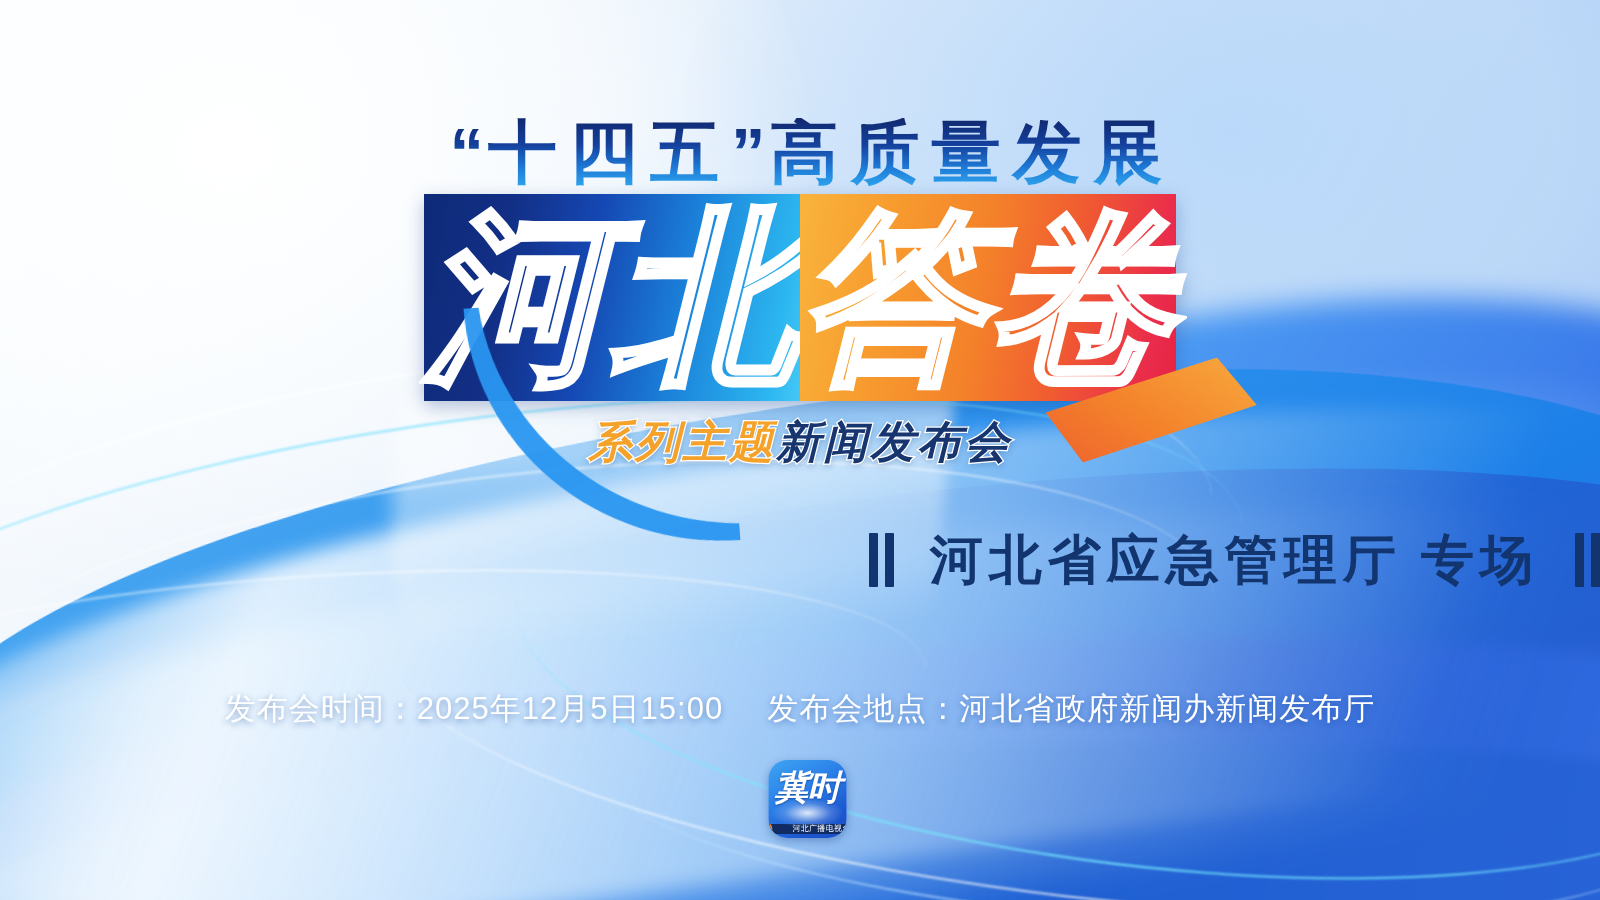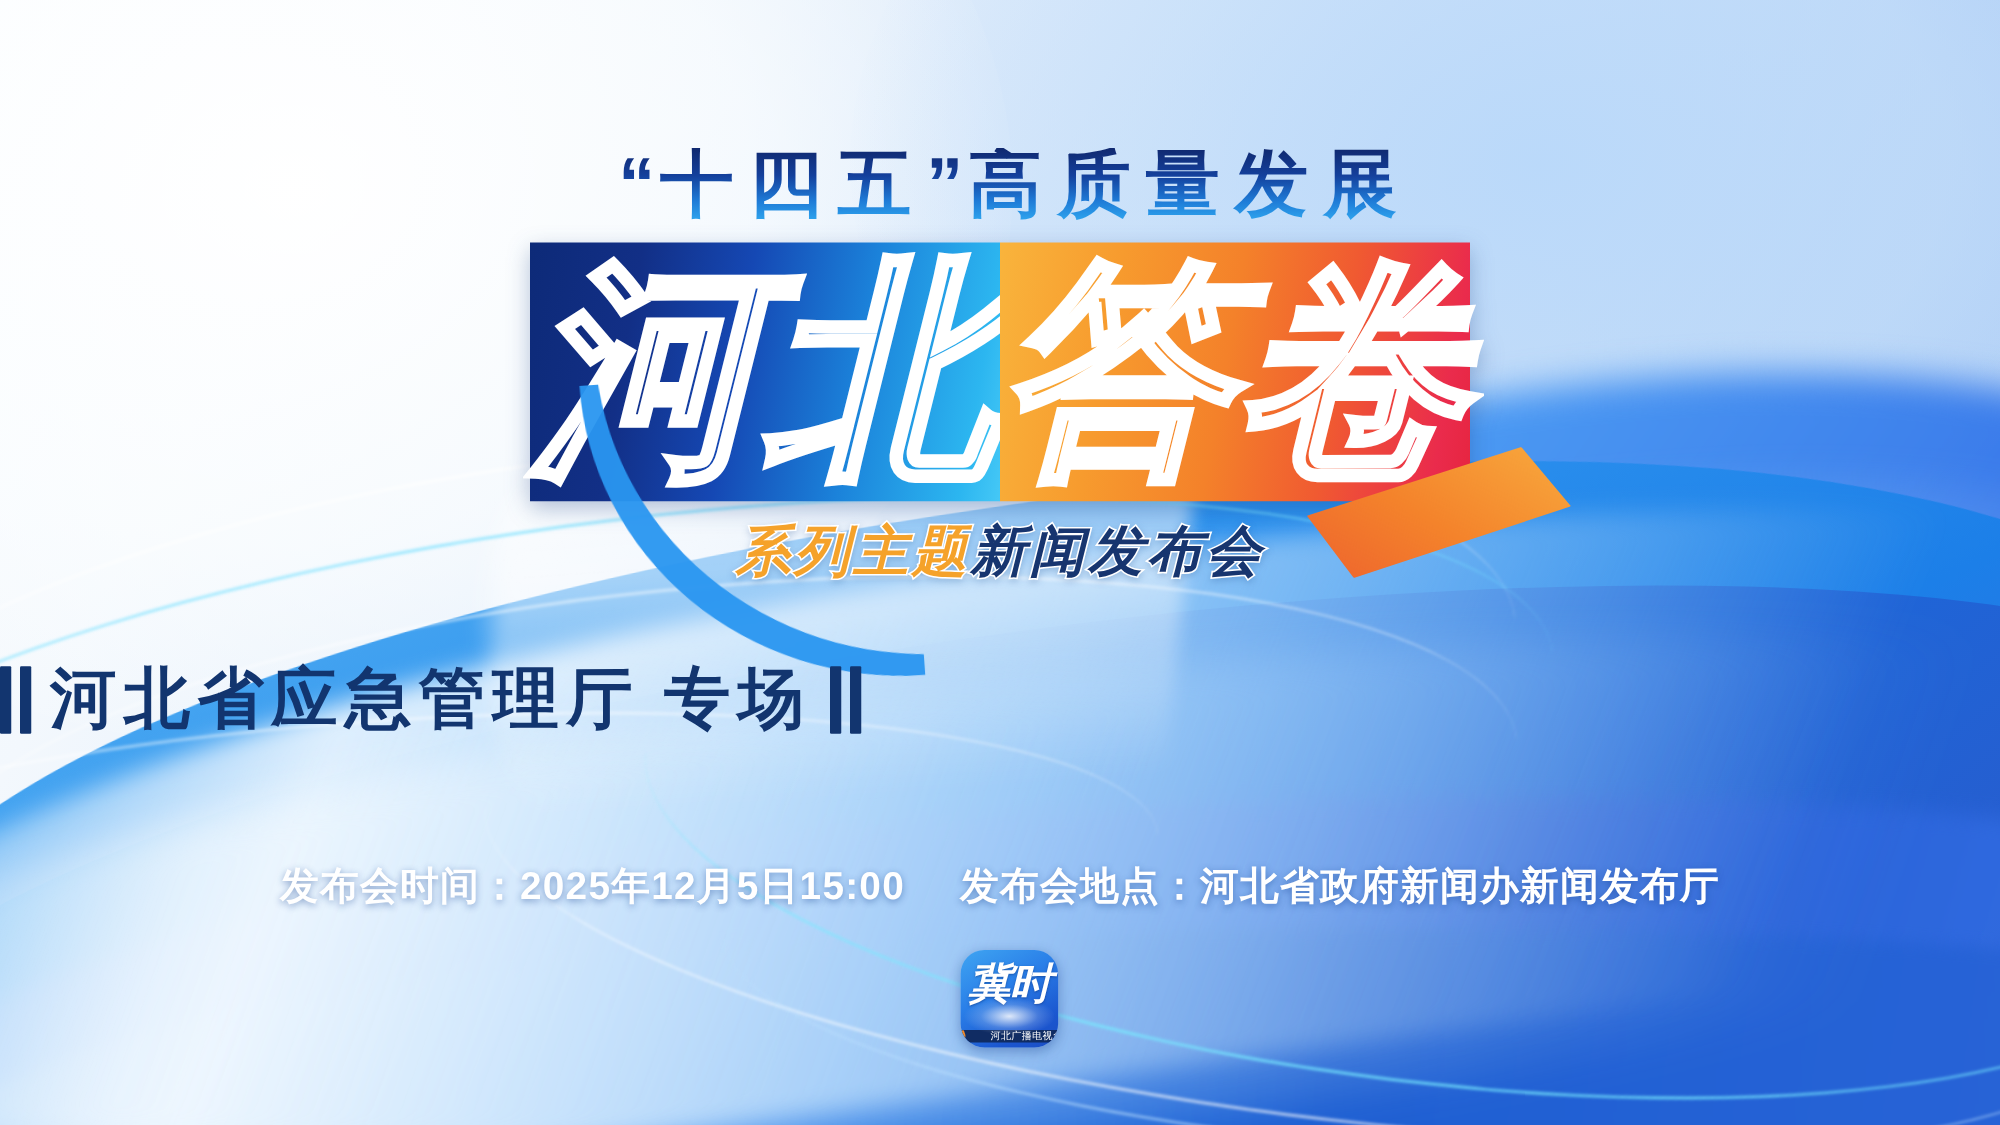--- a/index.html
+++ b/index.html
@@ -129,21 +129,21 @@
     transform: rotate(6deg);
     filter: blur(7px);
   }
 
   
   .content { position:absolute; inset:0; }
 
   .kicker {
     position:absolute; top:118px; left:0; right:0;
     text-align:center;
-    font-size:59px;
+    font-size:69px;
     font-weight:700;
     letter-spacing: 12px;
     line-height: 1;
     background: linear-gradient(180deg, #10286e 0%, #14409c 38%, #1e7ad6 72%, #2fa6ef 100%);
     -webkit-background-clip: text;
     background-clip: text;
     color: transparent;
     -webkit-text-fill-color: transparent;
     white-space: nowrap;
     padding-left: 24px;
@@ -217,22 +217,22 @@
   .ss-navy   { color:#17356f; -webkit-text-stroke: 2.5px #ffffff; paint-order: stroke fill; }
 
   
   .venue {
     position:absolute; top:533px; left:0; right:0;
     text-align:center;
     white-space:nowrap;
     line-height:1;
     display:flex;
     align-items:center;
-    justify-content:flex-start;
-    gap: 15px;
+    justify-content:flex-end;
+    gap: 36px;
   }
   .bars { display:inline-flex; gap:7px; }
   .bars i {
     display:block;
     width:9px; height:54px;
     background:#12356f;
     border-radius:1px;
   }
   .venue-text {
     font-family:"Liberation Serif", "DejaVu Serif", serif;
@@ -242,21 +242,21 @@
     letter-spacing: 6px;
   }
 
   
   .info {
     position:absolute; top:688px; left:0; right:0;
     text-align:center;
     white-space:nowrap;
     color:#ffffff;
     font-size:31px;
-    font-weight:700;
+    font-weight:400;
     letter-spacing:1px;
     text-shadow: 0 2px 6px rgba(16,60,140,.45);
   }
   .info .gap { display:inline-block; width:44px; }
 
   
   .logo-wrap {
     position:absolute;
     left:50%; top:760px;
     transform: translateX(-50%);

